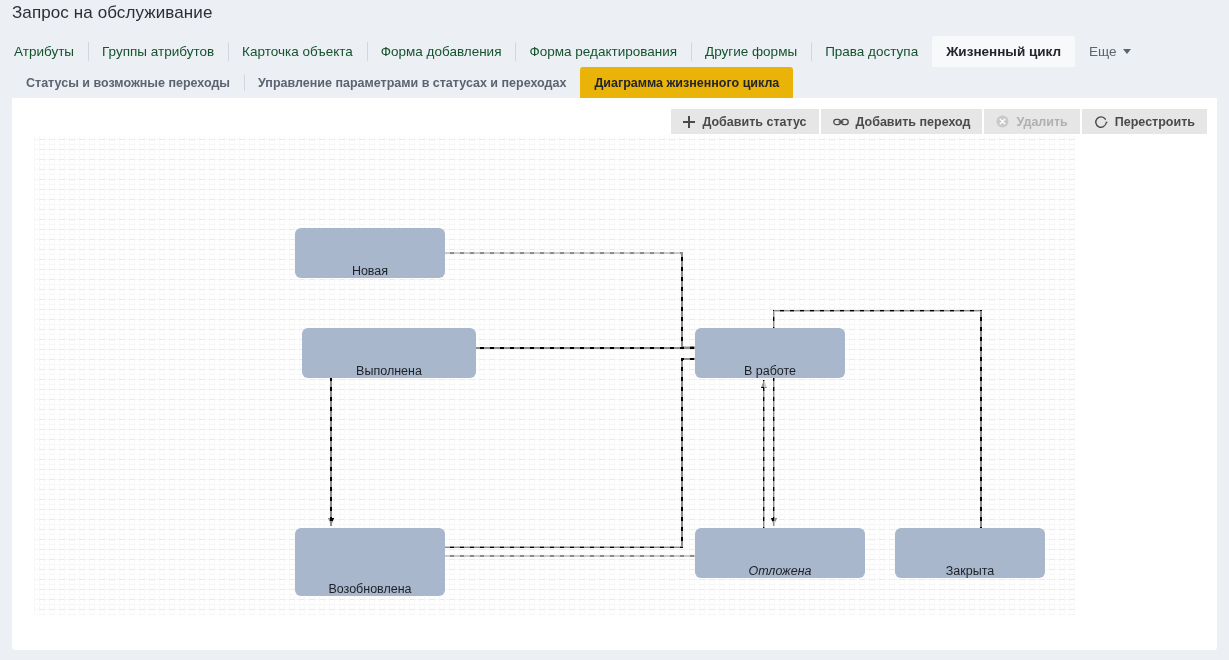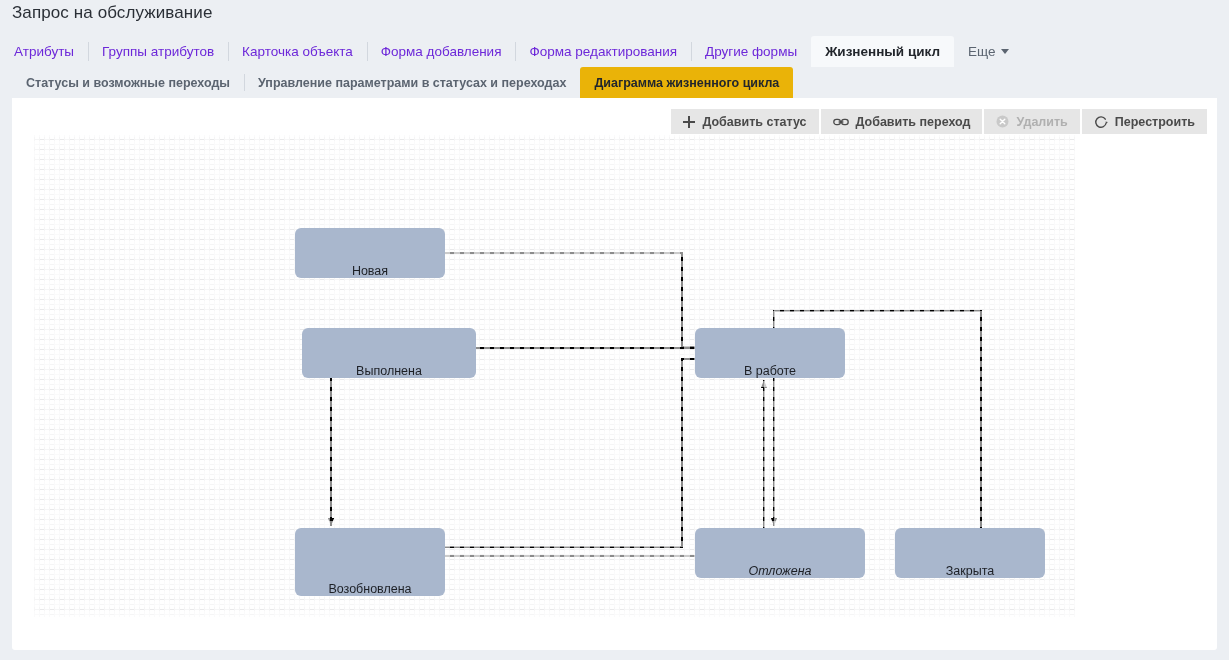--- a/index.html
+++ b/index.html
@@ -20,21 +20,21 @@
     text-align: center;
   }
 
   
   #tabbar {
     position: absolute; left: 0; top: 36px; width: 1229px; height: 31px;
     display: flex; align-items: stretch;
   }
   #tabbar .tab {
     display: flex; align-items: center; padding: 0 14px;
-    font-size: 13.5px; color: #6d28d9; white-space: nowrap;
+    font-size: 13.5px; color: #14532d; white-space: nowrap;
     cursor: pointer; position: relative; background: transparent;
   }
   #tabbar .tab + .tab::before {
     content: ""; position: absolute; left: 0; top: 6px; bottom: 6px;
     width: 1px; background: #d2d7de;
   }
   #tabbar .tab.active {
     background: #f7f9fb; color: #22262c; font-weight: bold;
     border-top-left-radius: 3px; border-top-right-radius: 3px;
   }
@@ -140,20 +140,23 @@
       </div>
     <div class="tab">
         <span>Форма добавления</span>
       </div>
     <div class="tab">
         <span>Форма редактирования</span>
       </div>
     <div class="tab">
         <span>Другие формы</span>
       </div>
+    <div class="tab">
+        <span>Права доступа</span>
+      </div>
     <div class="tab active">
         <span>Жизненный цикл</span>
       </div>
     <div class="tab more">
       <span>Еще</span>
       <span class="caret"></span>
     </div>
   </div>
 
   <div id="card">

